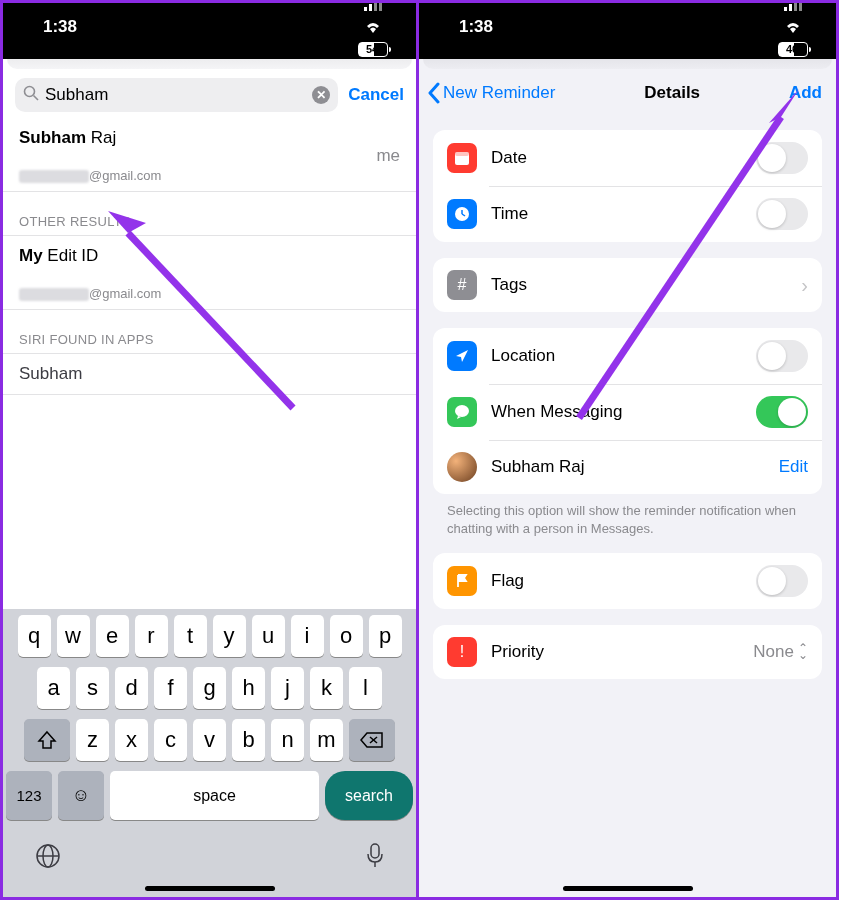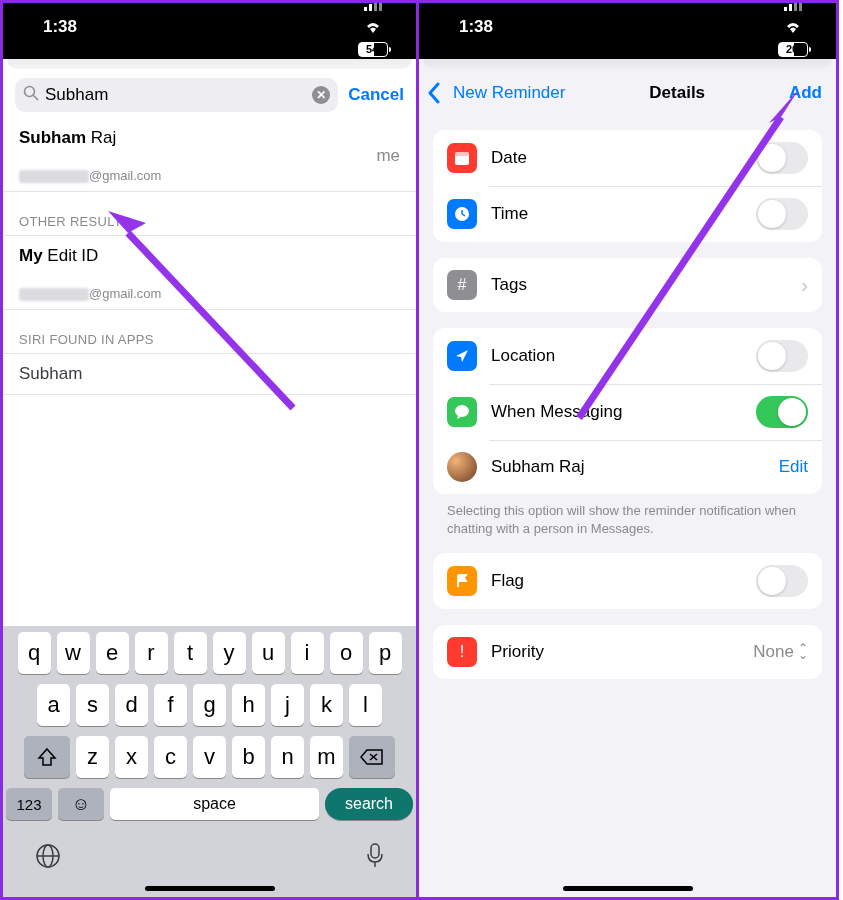--- a/index.html
+++ b/index.html
@@ -93,21 +93,21 @@
   }
   .krow { display: flex; justify-content: center; gap: 6px; margin-bottom: 10px; }
   .key {
     background: #fff; border-radius: 5px; width: 33px; height: 42px;
     display: flex; align-items: center; justify-content: center;
     font-size: 22px; box-shadow: 0 1px 0 #888;
   }
   .key.dark { background: #adb2bc; }
   .key.shift { width: 46px; font-size: 18px; }
   .key.del  { width: 46px; background: #adb2bc; font-size: 18px; }
-  .krow.bottom .key { height: 32px; }
+  .krow.bottom .key { height: 49px; }
   .space { flex: 1; font-size: 16px; }
   .search-key { background: #0f766e; color: #fff; width: 88px; font-size: 16px; border-radius: 20px; }
   .num-key { background: #adb2bc; width: 46px; font-size: 15px; }
   .emoji-key { background: #adb2bc; width: 46px; font-size: 18px; }
   .kb-footer { display: flex; justify-content: space-between; padding: 12px 28px 6px; font-size: 24px; color: #3c3c43; }
   .home-indicator { height: 5px; width: 130px; background: #000; border-radius: 3px; margin: 4px auto 6px; }
   
   .navbar {
     display: flex; align-items: center; justify-content: space-between;
     padding: 10px 14px 10px 8px; font-size: 17px;
@@ -315,31 +315,31 @@
             <rect x="5" y="5" width="3" height="7" fill="#fff"></rect>
             <rect x="10" y="2" width="3" height="10" fill="#888"></rect>
             <rect x="15" y="0" width="3" height="12" fill="#888"></rect>
           </svg>
       </span>
       <span>
         <svg width="18" height="13" viewBox="0 0 18 13">
             <path d="M9 13 L6 9 Q9 6 12 9 Z M3 6 Q9 0 15 6 L13 8 Q9 4 5 8 Z" fill="#fff"></path>
           </svg>
       </span>
-      <span class="battery">26</span>
+      <span class="battery">46</span>
     </span>
   </div>
   <div class="sheet-stub"></div>
 
   <div class="navbar">
     <span class="back">
       <svg width="14" height="22" viewBox="0 0 14 22">
           <polyline points="11,2 3,11 11,20" fill="none" stroke="#007aff" stroke-width="3" stroke-linecap="round" stroke-linejoin="round"></polyline>
         </svg>
-      <span style="margin-left:12px">New Reminder</span>
+      <span style="margin-left:2px">New Reminder</span>
     </span>
     <span class="title">Details</span>
     <span class="add">Add</span>
   </div>
 
   <div class="group">
     <div class="cell">
       <span class="icon" style="background:#ff3b30">
         <svg width="18" height="18" viewBox="0 0 18 18">
             <rect x="2" y="3" width="14" height="13" rx="2" fill="#fff"></rect>

